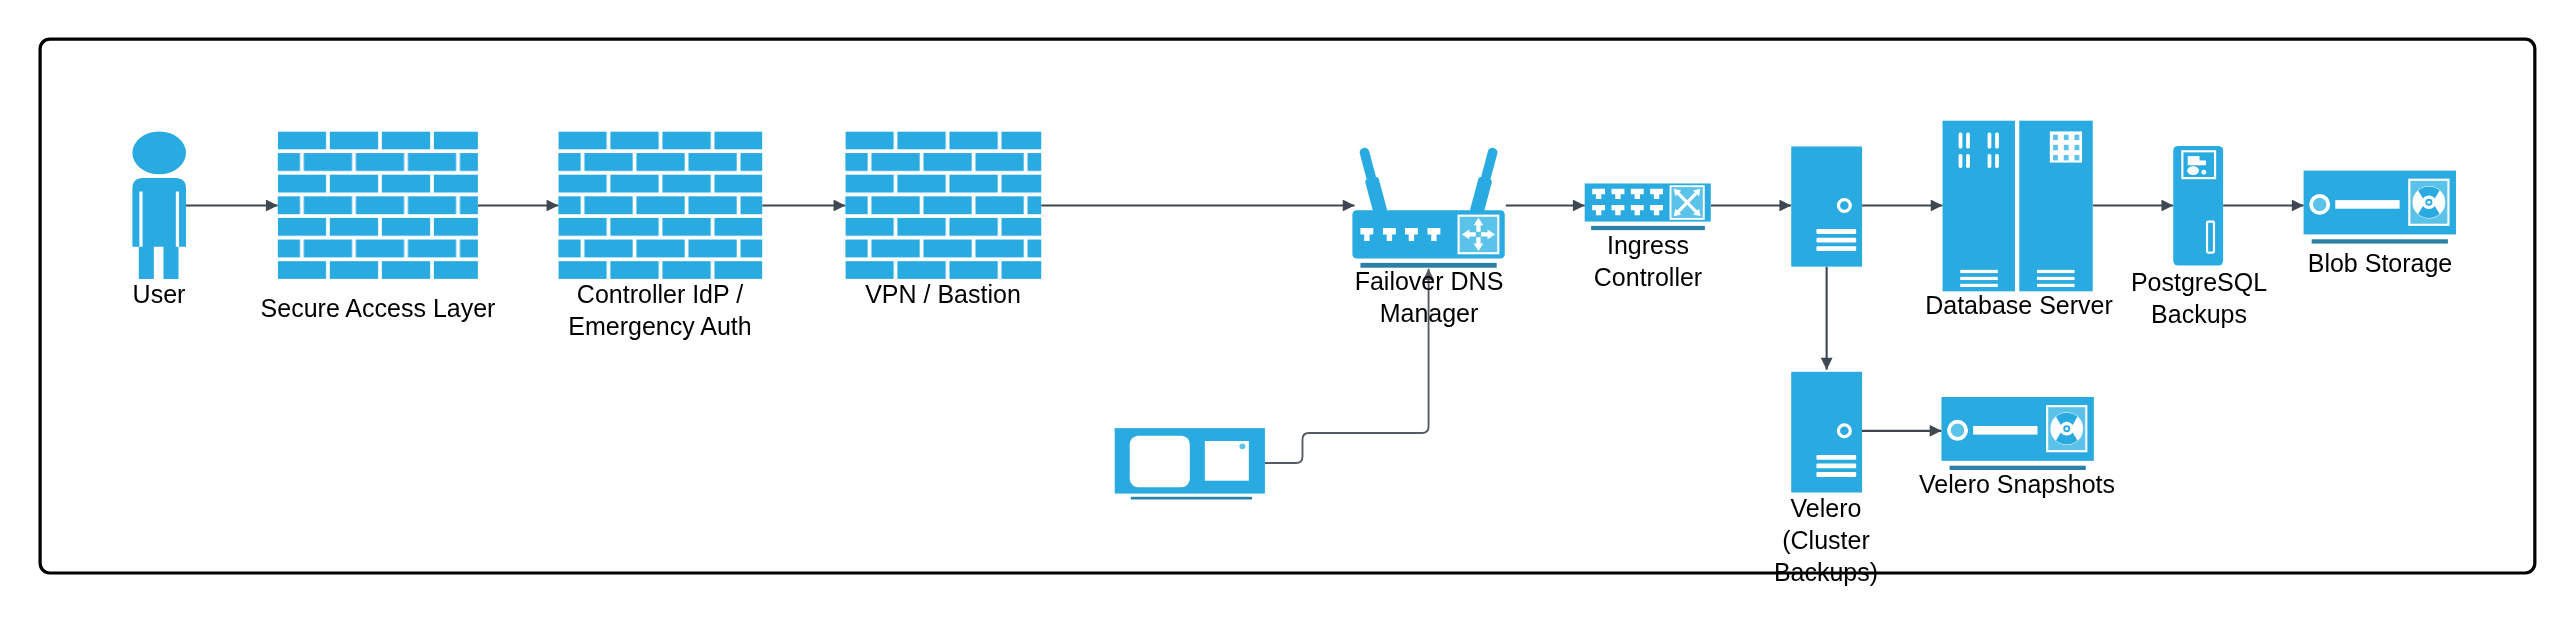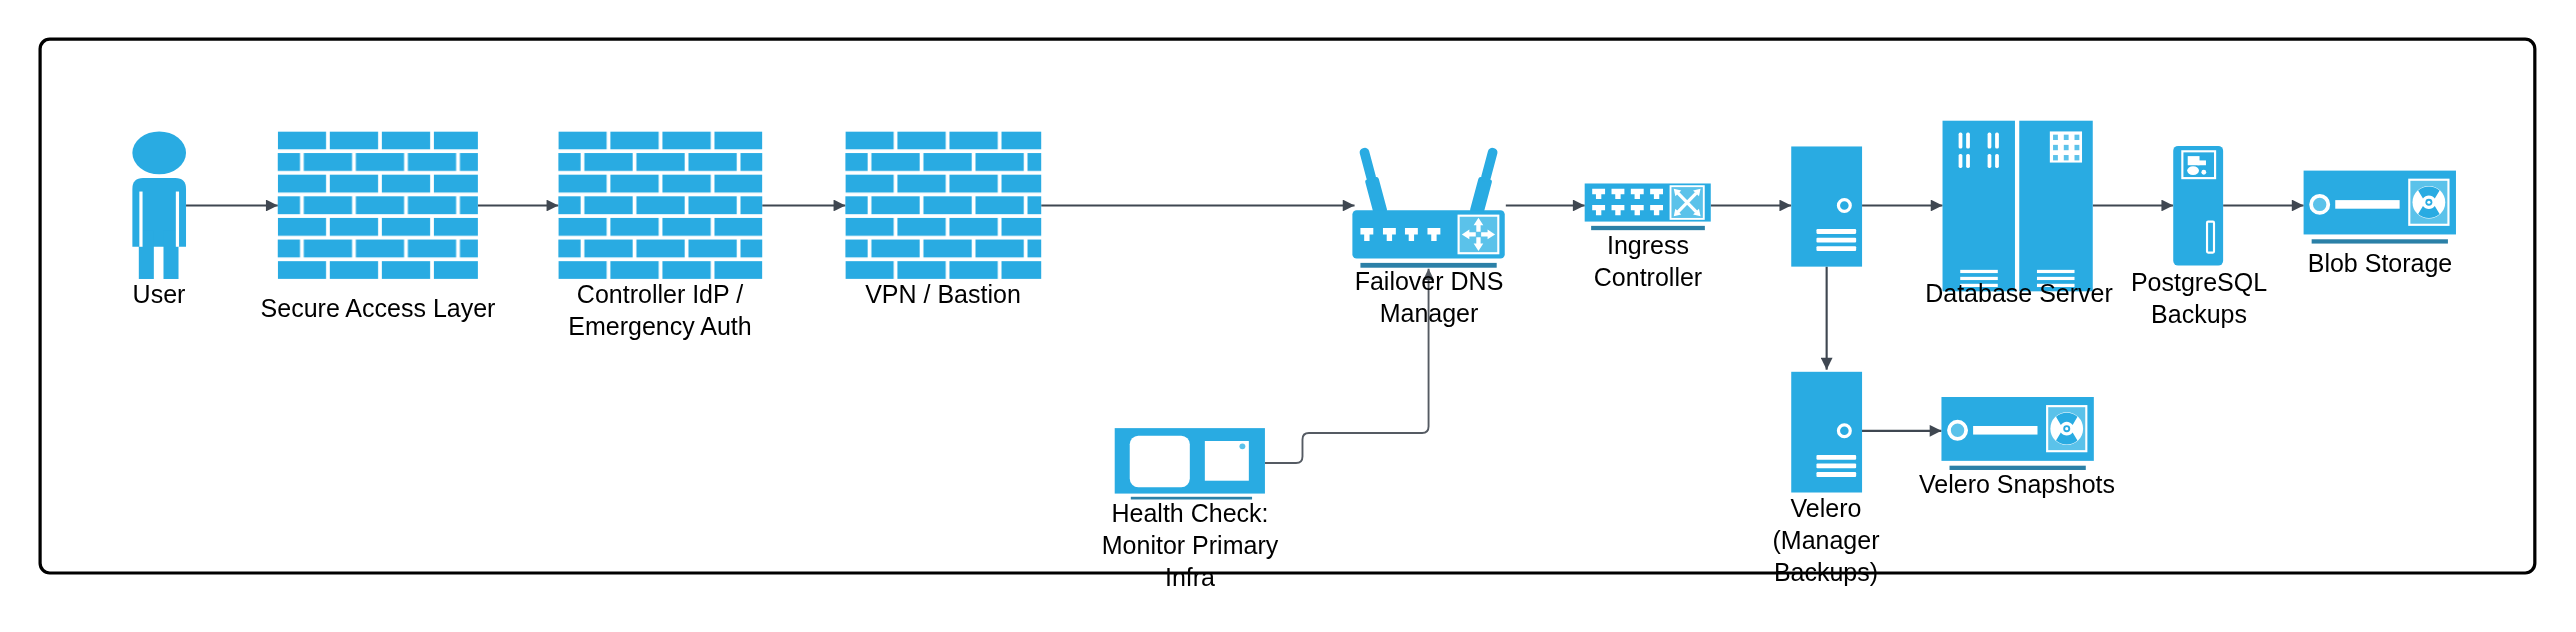--- a/index.html
+++ b/index.html
@@ -232,37 +232,32 @@
     <span>VPN / Bastion</span>
   </div>
   <div class="lbl" style="left:1648px;top:229px">
     <span>Ingress</span>
     <span>Controller</span>
   </div>
   <div class="lbl" style="left:1429px;top:265px">
     <span>Failover DNS</span>
     <span>Manager</span>
   </div>
-  <div class="lbl" style="left:2019px;top:277px">
+  <div class="lbl" style="left:2019px;top:289px">
     <span>Database Server</span>
   </div>
   <div class="lbl" style="left:2199px;top:266px">
     <span>PostgreSQL</span>
     <span>Backups</span>
   </div>
   <div class="lbl" style="left:2380px;top:247px">
     <span>Blob Storage</span>
   </div>
-  <div class="lbl" style="left:1190px;top:497px">
-    <span>Health Check:</span>
-    <span>Monitor Primary</span>
-    <span>Infra</span>
-  </div>
   <div class="lbl" style="left:1826px;top:492px">
     <span>Velero</span>
-    <span>(Manager</span>
+    <span>(Cluster</span>
     <span>Backups)</span>
   </div>
   <div class="lbl" style="left:2017px;top:468px">
     <span>Velero Snapshots</span>
   </div>
 </div>
 
 
 </body></html>

